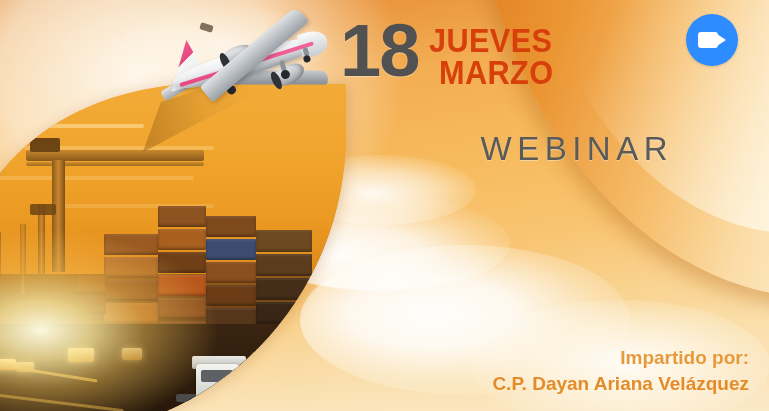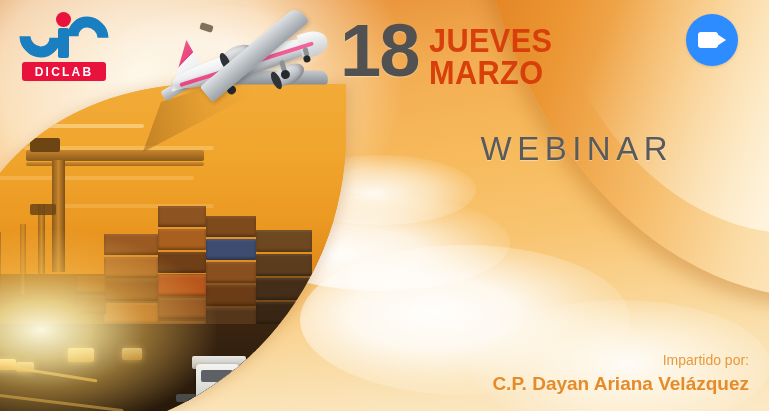--- a/index.html
+++ b/index.html
@@ -167,21 +167,21 @@
     font-family:"Liberation Sans", sans-serif;
   }
 
   
   .date-block{position:absolute;left:340px;top:18px;display:flex;align-items:flex-start;gap:11px;}
   .day{
     font-size:74px;font-weight:bold;color:#515151;line-height:.88;
     letter-spacing:-2px;
     text-shadow:0 1px 1px rgba(255,255,255,.35);
   }
-  .dm{display:flex;flex-direction:column;padding-top:7px;}
+  .dm{display:flex;flex-direction:column;padding-top:7px;align-items:flex-end;}
   .dm span{
     color:#d8400b;font-size:33px;font-weight:bold;line-height:.98;
     letter-spacing:.4px;
     transform:scaleX(.93);transform-origin:left center;
   }
 
   
   .zoom-logo{position:absolute;left:668px;top:14px;width:88px;height:78px;text-align:center;}
   .zoom-circle{
     width:52px;height:52px;border-radius:50%;background:#2d8cff;margin:0 auto;
@@ -204,21 +204,21 @@
   .title{
     position:absolute;right:92px;top:186px;width:500px;text-align:right;
     color:#cf3c0b;font-weight:bold;font-size:35px;line-height:1.19;
     letter-spacing:-.2px;
     text-shadow:0 1px 1px rgba(255,255,255,.25);
   }
   .title div{white-space:nowrap;}
   .credit{
     position:absolute;right:20px;bottom:14px;text-align:right;line-height:1.38;
   }
-  .credit .c1{color:#e79a3b;font-size:14px;font-weight:normal;display:block;}
+  .credit .c1{color:#e79a3b;font-size:19px;font-weight:bold;display:block;}
   .credit .c2{color:#e58b2a;font-size:19px;font-weight:bold;display:block;}
 </style>
 </head>
 <body>
 
 <div class="flyer">
 
   <div class="wash-tl"></div>
   <div class="wash-bot"></div>
 
@@ -331,31 +331,20 @@
     <div class="gear" style="left:96px;top:66px;"></div>
     <div class="gear-w" style="left:94px;top:76px;"></div>
     <div class="gear" style="left:152px;top:66px;"></div>
     <div class="gear-w" style="left:150px;top:76px;"></div>
     <div class="gear" style="left:178px;top:60px;height:9px;"></div>
     <div class="gear-w" style="left:176px;top:68px;width:7px;height:7px;"></div>
     <div class="wing-main"></div>
   </div>
   <div class="speck"></div>
 
-  <div class="logo">
-    <div class="logo-marks">
-      <div class="c-left"></div>
-      <div class="i-stem"></div>
-      <div class="i-dot"></div>
-      <div class="c-right"></div>
-    </div>
-    <div class="logo-band">
-      <span>DICLAB</span>
-    </div>
-  </div>
 
   <div class="date-block">
     <div class="day">18</div>
     <div class="dm">
       <span>JUEVES</span>
       <span>MARZO</span>
     </div>
   </div>
 
   <div class="zoom-logo">

